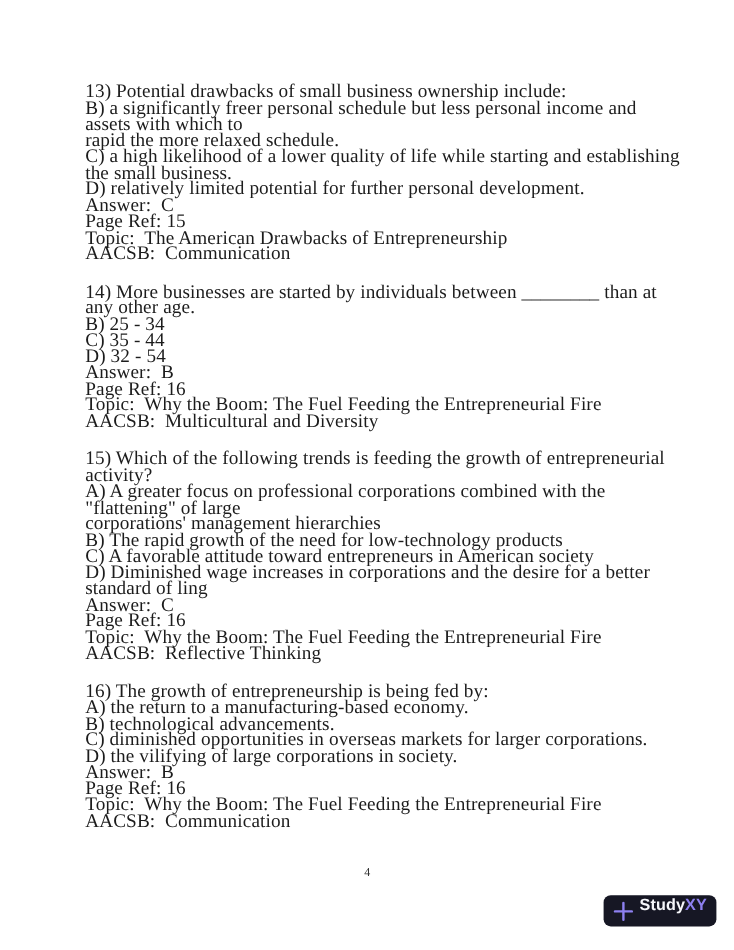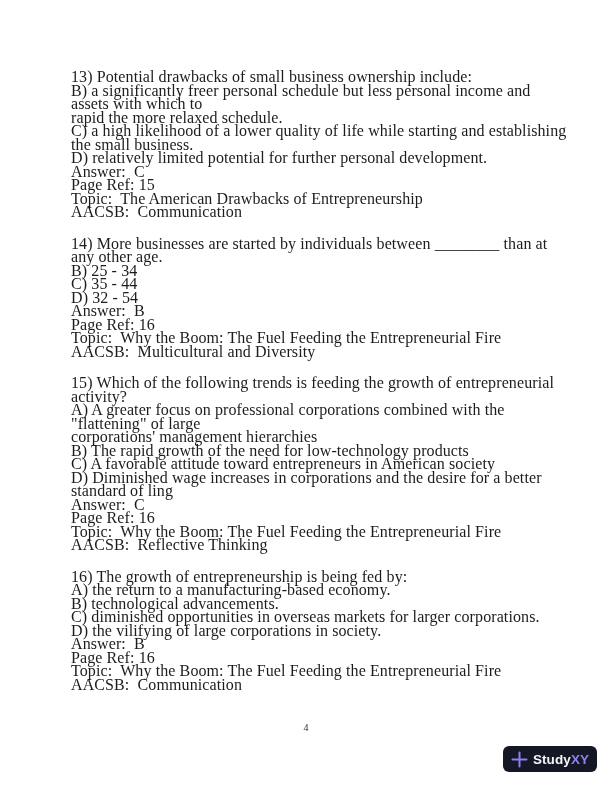--- a/index.html
+++ b/index.html
@@ -46,21 +46,20 @@
   }
   .brand-badge {
     position: absolute;
     top: 746px;
     left: 503px;
     width: 94px;
     height: 26px;
     background: #161724;
     border-radius: 6px;
     display: flex;
-    align-items: center;
     justify-content: center;
     gap: 5px;
     font-family: "Liberation Sans", "DejaVu Sans", sans-serif;
   }
   .brand-plus {
     display: flex;
     align-items: center;
     justify-content: center;
   }
   .brand-text {

